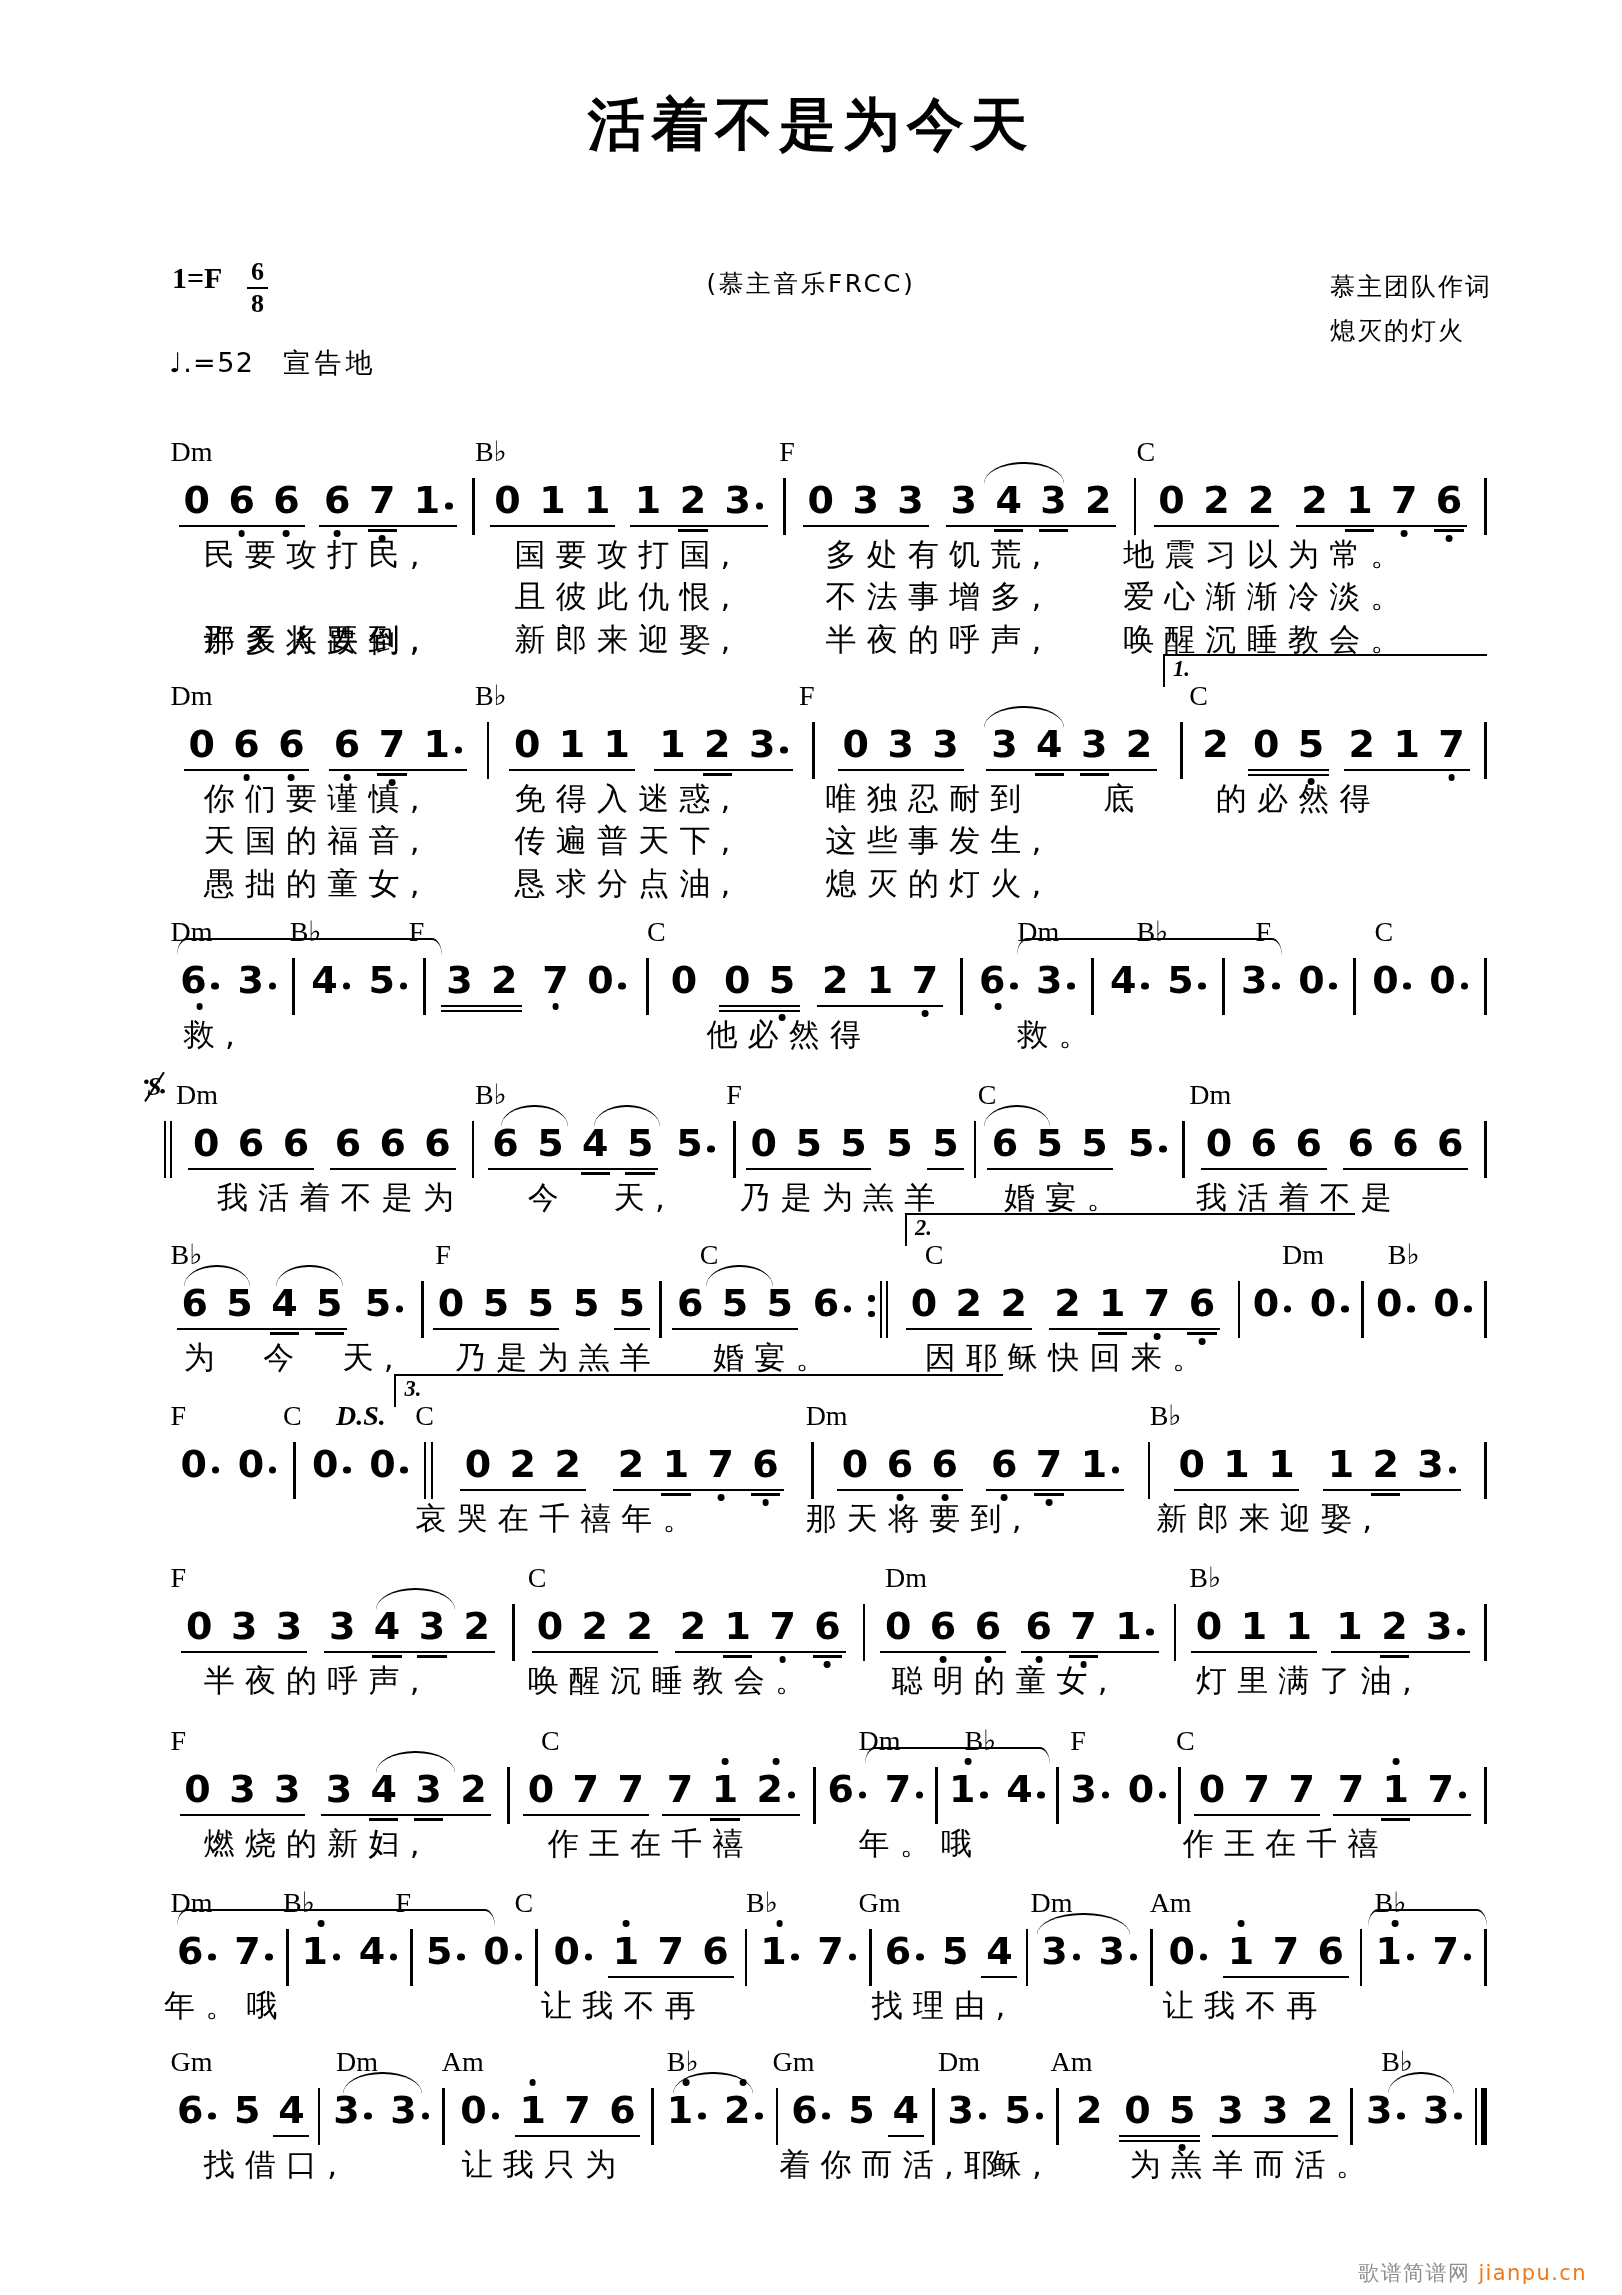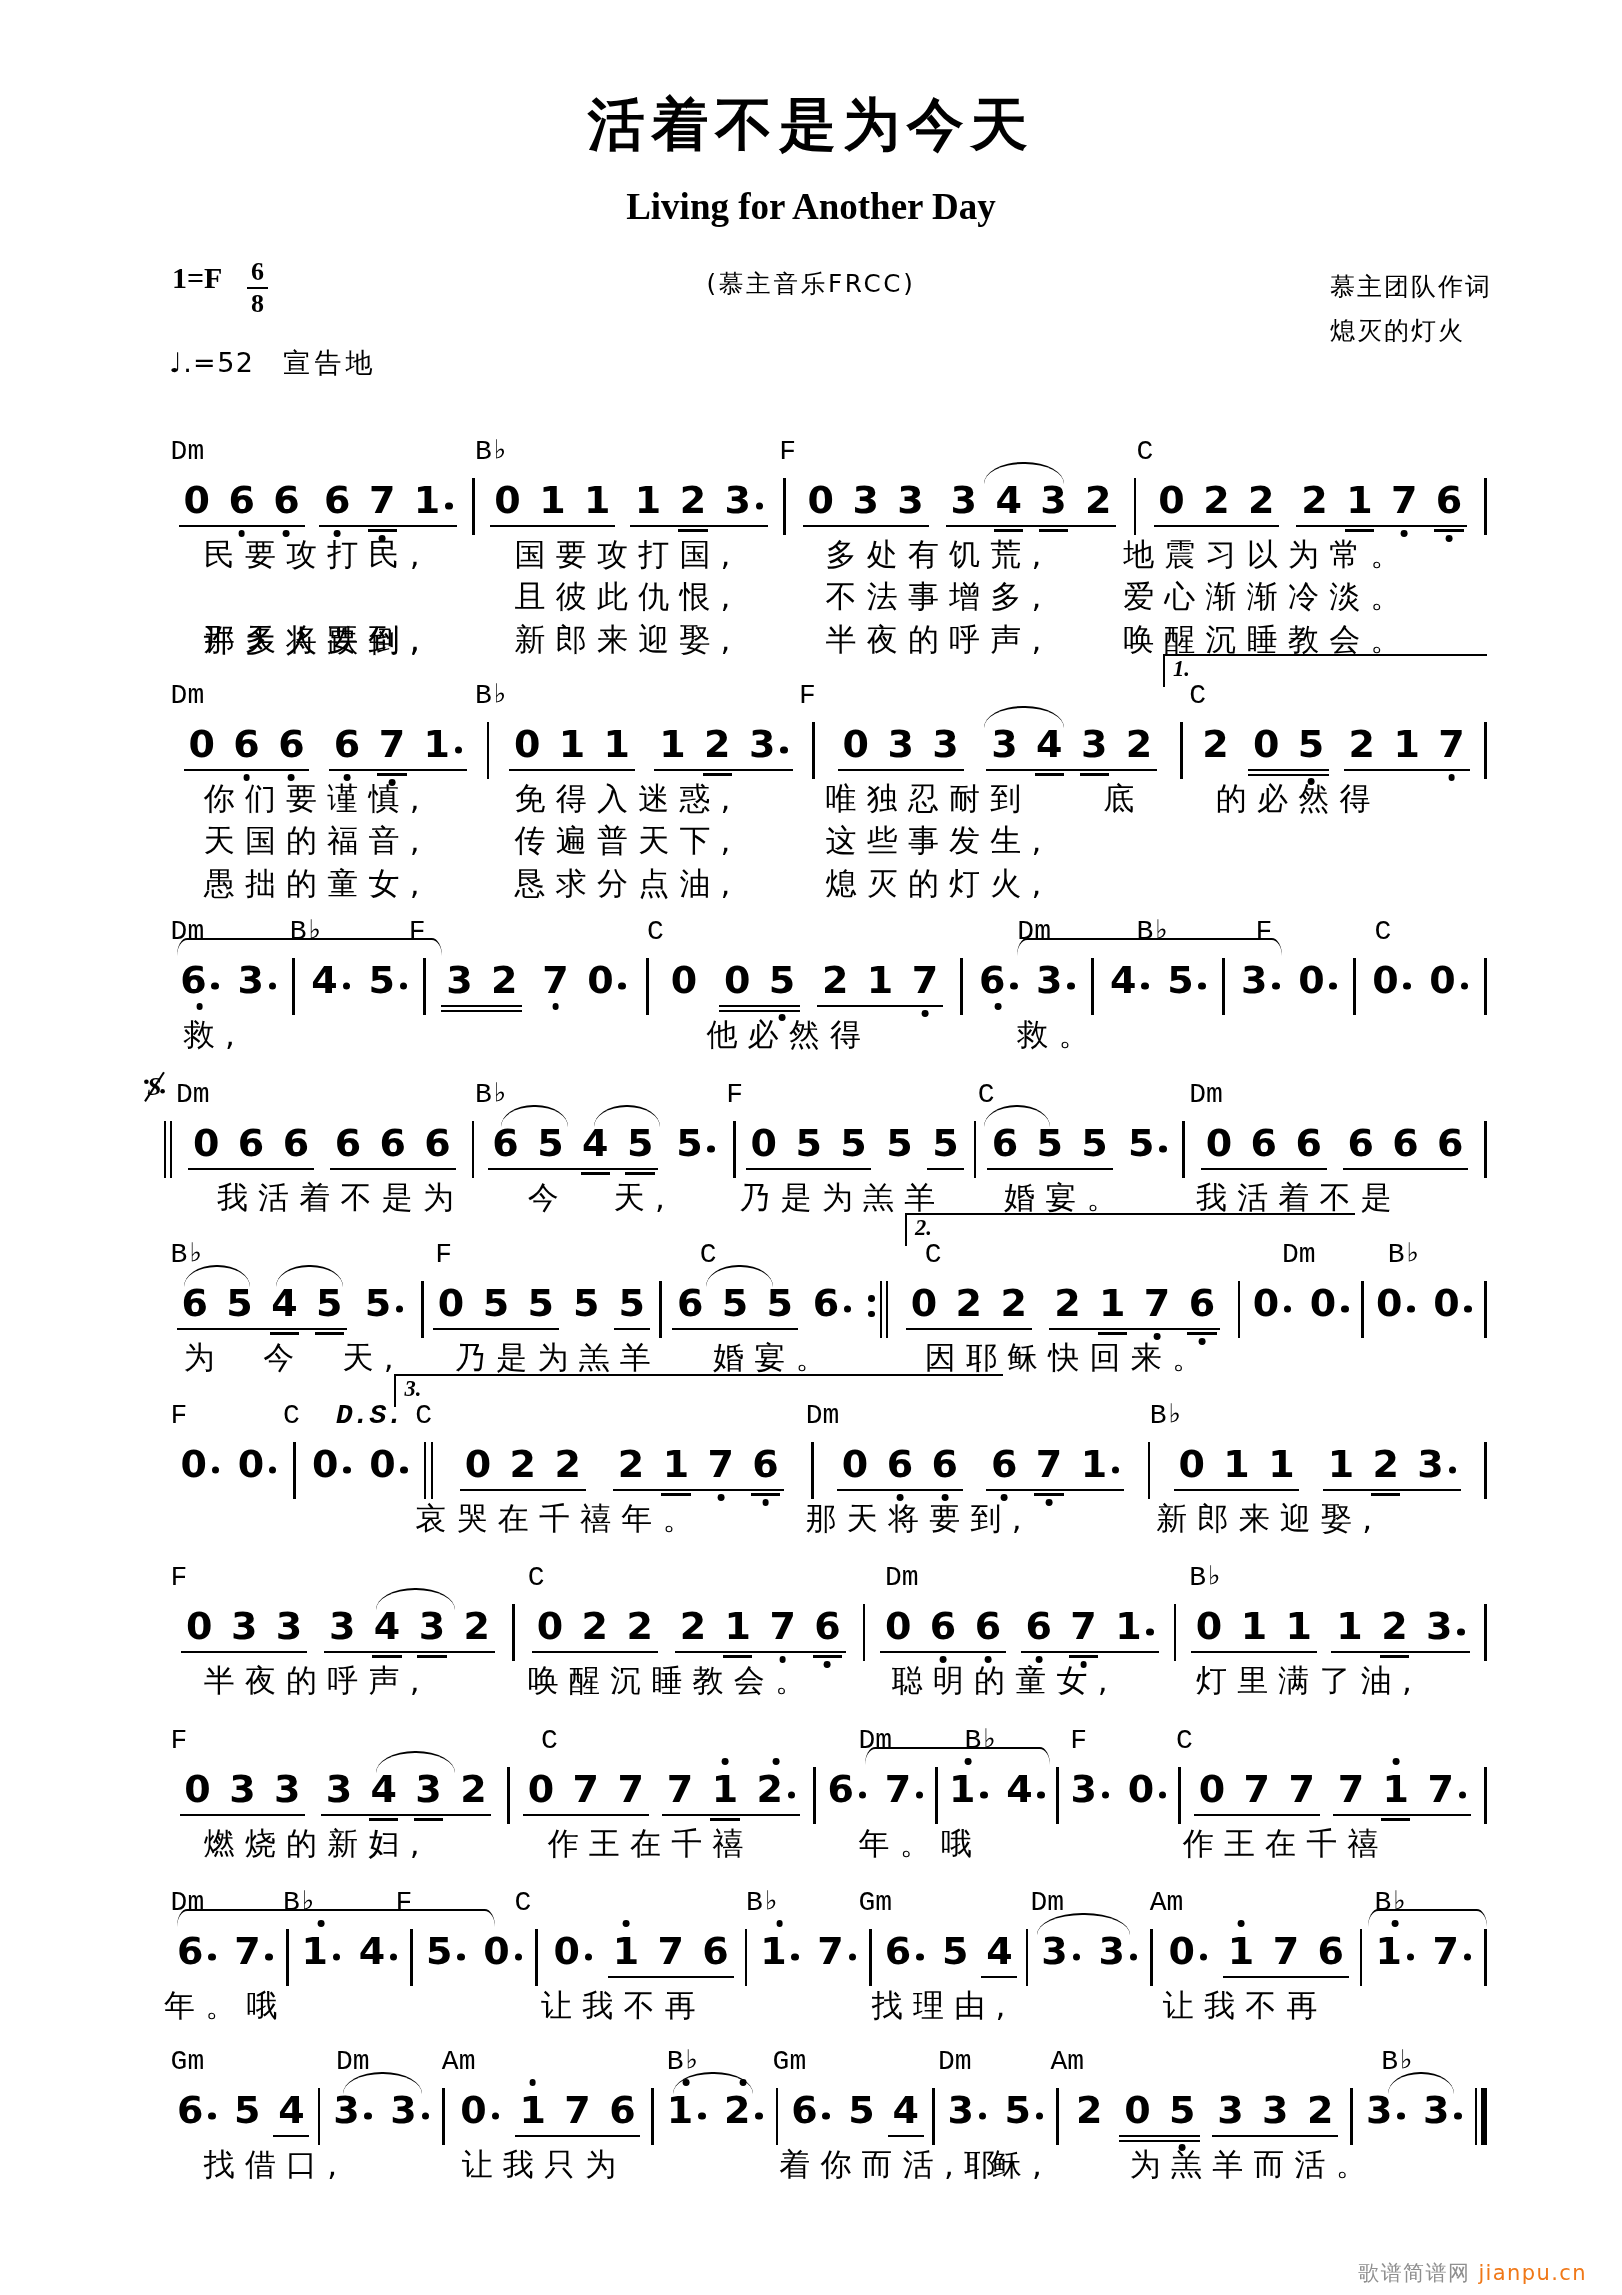--- a/index.html
+++ b/index.html
@@ -15,21 +15,21 @@
           font-family:"Liberation Serif",serif;font-size:30px;font-weight:700;}
   .ts{display:inline-flex;flex-direction:column;align-items:center;line-height:1.05;font-size:26px;margin-top:-2.7px;}
   .ts .top{border-bottom:2.7px solid #000;padding:0 4.1px 1.4px;}
   .ts .bot{padding-top:1.4px;}
   .credits{position:absolute;top:265px;right:130px;text-align:left;font-size:25px;line-height:1.75;letter-spacing:2px;}
   .temporow{position:absolute;top:345px;left:169px;font-size:27px;letter-spacing:1.4px;}
   .temporow .cj{margin-left:19px;letter-spacing:4.1px;}
   
   .system{position:absolute;left:164px;width:1323px;}
   .chords{position:relative;height:38px;font-family:"Liberation Serif",serif;font-size:28px;}
-  .chord{position:absolute;bottom:0;white-space:nowrap;line-height:1;font-family:Liberation Mono, monospace;}
+  .chord{position:absolute;bottom:0;white-space:nowrap;line-height:1;}
   .chord.ds{font-style:italic;font-weight:700;}
   .volta{position:absolute;top:-17.7px;height:33px;border-top:2px solid #000;border-left:2px solid #000;
          font-family:"Liberation Serif",serif;font-style:italic;font-weight:700;font-size:22.5px;
          padding:1.4px 0 0 8.2px;box-sizing:border-box;line-height:1;}
   .segno{position:absolute;bottom:-1.4px;}
   
   .notes{position:relative;display:flex;align-items:flex-start;padding-top:15px;height:89px;box-sizing:border-box;}
   .measure{display:flex;justify-content:space-evenly;align-items:flex-start;min-width:0;}
   .group{display:inline-flex;gap:18.4px;padding:0 4.8px 5.5px;}
   .group.g1{border-bottom:2.7px solid #000;}
@@ -58,21 +58,20 @@
   .lyr{position:absolute;left:0;width:100%;height:41px;font-size:31px;}
   .lyr span{position:absolute;white-space:nowrap;letter-spacing:10.2px;line-height:1.15;}
   
   .wm{position:absolute;right:35px;bottom:8.2px;font-size:21px;letter-spacing:1.4px;}
 </style>
 </head>
 <body>
 
 <div class="sheet">
   <div class="title">活着不是为今天</div>
-  <div class="subtitle">Living for Another Day</div>
   <div class="source">(慕主音乐FRCC)</div>
 
   <div class="keyrow">
     <span>1=F</span>
     <span class="ts">
       <span class="top">6</span>
       <span class="bot">8</span>
     </span>
   </div>
 

